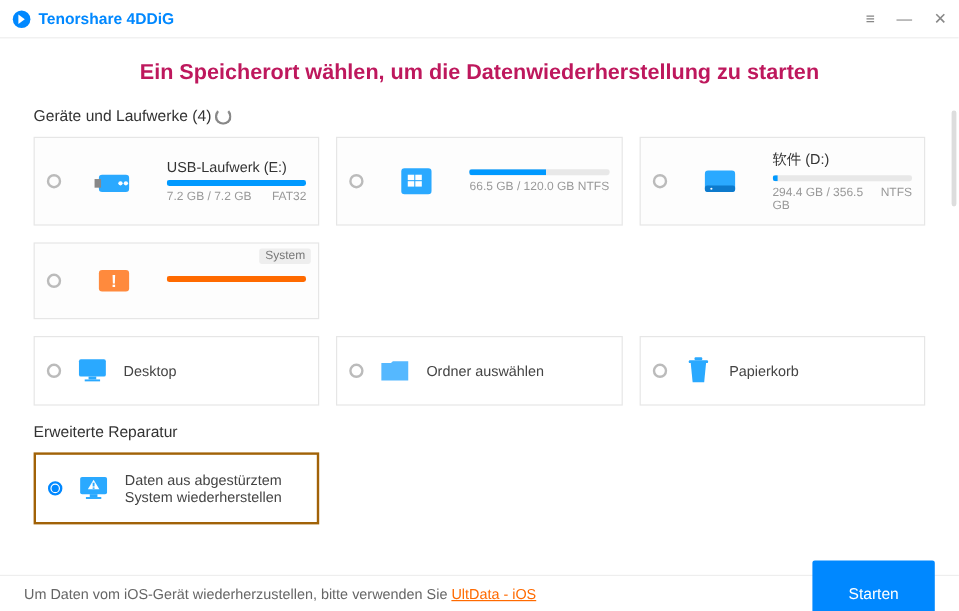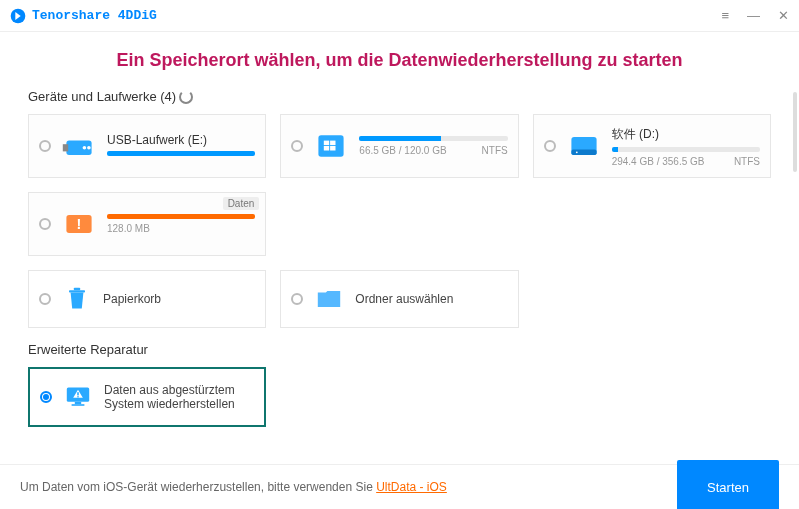--- a/index.html
+++ b/index.html
@@ -1,49 +1,49 @@
 <!DOCTYPE html>
 <html><head>
 <meta charset="utf-8">
 <style>
 * { margin: 0; padding: 0; box-sizing: border-box; }
 body { font-family: -apple-system, "Segoe UI", Arial, sans-serif; background: #fff; width: 799px; height: 509px; overflow: hidden; font-size: 13px; color: #333; }
 .titlebar { height: 32px; display: flex; align-items: center; justify-content: space-between; padding: 0 10px; border-bottom: 1px solid #eee; }
-.titlebar-left { display: flex; align-items: center; gap: 6px; font-family: Liberation Mono, monospace; }
+.titlebar-left { display: flex; align-items: center; gap: 6px; }
 .logo { width: 16px; height: 16px; }
 .app-title { color: #0088ff; font-weight: 600; font-size: 13px; }
 .titlebar-right { display: flex; align-items: center; gap: 18px; color: #888; }
 .titlebar-right span { cursor: pointer; }
 
 .main { padding: 18px 28px 0 28px; height: 436px; overflow-y: auto; position: relative; }
 .headline { text-align: center; font-size: 18px; font-weight: 600; color: #be185d; margin-bottom: 18px; }
 .section-title { font-size: 13px; color: #333; margin: 8px 0 10px 0; display: flex; align-items: flex-end; gap: 3px; }
 .refresh { width: 14px; height: 14px; border: 2px solid #888; border-radius: 50%; border-top-color: transparent; display:inline-block;}
 .grid { display: grid; grid-template-columns: repeat(3, 1fr); gap: 14px; margin-bottom: 14px; }
-.card { border: 1px solid #e6e6e6; background: #fdfdfd; padding: 10px 10px 10px 10px; display: flex; align-items: center; gap: 10px; position: relative; min-height: 64px; }
+.card { border: 1px solid #e6e6e6; background: #fdfdfd; padding: 10px 10px 10px 10px; display: flex; align-items: center; gap: 26px; position: relative; min-height: 64px; }
 .radio { width: 12px; height: 12px; border: 2px solid #bbb; border-radius: 50%; flex-shrink: 0; display:flex; align-items:center; justify-content:center; }
 .radio.checked { border-color: #0088ff; }
 .radio.checked::after { content:""; width:6px; height:6px; background:#0088ff; border-radius:50%; display:block; }
 .drive-icon { width: 36px; height: 36px; flex-shrink: 0; }
 .info { flex: 1; min-width: 0; }
 .drive-name { font-size: 12px; color: #333; margin-bottom: 4px; white-space: nowrap; overflow: hidden; text-overflow: ellipsis; }
 .bar { height: 5px; background: #e8e8e8; border-radius: 2px; overflow: hidden; margin-bottom: 4px; }
 .bar-fill { height: 100%; background: #0099ff; }
 .bar-fill.orange { background: #ff6a00; }
 .bottom-line { display: flex; justify-content: space-between; font-size: 10px; color: #999; }
 .badge { position: absolute; top: 4px; right: 6px; background: #eee; font-size: 10px; color: #777; padding: 1px 5px; border-radius: 2px; }
 
 .simple-card { border: 1px solid #e6e6e6; padding: 12px 10px; display: flex; align-items: center; gap: 10px; min-height: 56px; }
-.simple-card.selected { border: 2px solid #0f766e; }
+.simple-card.selected { border: 2px solid #a16207; }
 .simple-icon { width: 32px; height: 32px; flex-shrink: 0; }
 .simple-label { font-size: 12px; color: #444; }
 
 .repair-row { display: grid; grid-template-columns: repeat(3, 1fr); gap:14px; }
 
-.footer { position: absolute; bottom: 0; left: 0; right: 0; height: 45px; border-top: 1px solid #eee; display: flex; align-items: center; justify-content: space-between; padding: 0 20px; background:#fff; }
+.footer { position: absolute; bottom: 0; left: 0; right: 0; height: 30px; border-top: 1px solid #eee; display: flex; align-items: center; justify-content: space-between; padding: 0 20px; background:#fff; }
 .footer-text { font-size: 12px; color: #666; }
 .footer-text a { color: #ff6a00; text-decoration: underline; }
 .start-btn { background: #0088ff; color: #ffffff; border: none; padding: 20px 30px; font-size: 13px; border-radius: 2px; cursor: pointer; }
 .scroll-indicator { position:absolute; right:2px; top:60px; width:4px; height:80px; background:#ddd; border-radius:2px;}
 </style>
 </head>
 <body>
 
 <div class="titlebar">
   <div class="titlebar-left">
@@ -76,20 +76,24 @@
           <rect x="6" y="14" width="28" height="16" rx="3" fill="#2aa9ff"></rect>
           <rect x="2" y="18" width="6" height="8" fill="#888"></rect>
           <circle cx="26" cy="22" r="2" fill="#fff"></circle>
           <circle cx="31" cy="22" r="2" fill="#fff"></circle>
         </svg>
       <div class="info">
         <div class="drive-name">USB-Laufwerk (E:)</div>
         <div class="bar">
             <div class="bar-fill" style="width:100%"></div>
           </div>
+        <div class="bottom-line">
+            <span>7.2 GB / 7.2 GB</span>
+            <span>FAT32</span>
+          </div>
       </div>
     </div>
 
     <div class="card">
       <span class="radio"></span>
       <svg class="drive-icon" viewBox="0 0 40 40">
           <rect x="6" y="8" width="28" height="24" rx="3" fill="#2aa9ff"></rect>
           <rect x="12" y="14" width="6" height="5" fill="#fff"></rect>
           <rect x="19" y="14" width="6" height="5" fill="#fff"></rect>
           <rect x="12" y="20" width="6" height="5" fill="#fff"></rect>
@@ -119,54 +123,59 @@
             <div class="bar-fill" style="width:4%"></div>
           </div>
         <div class="bottom-line">
             <span>294.4 GB / 356.5 GB</span>
             <span>NTFS</span>
           </div>
       </div>
     </div>
 
     <div class="card">
-      <span class="badge">Daten</span>
+      <span class="badge">System</span>
       <span class="radio"></span>
       <svg class="drive-icon" viewBox="0 0 40 40">
           <rect x="6" y="10" width="28" height="20" rx="3" fill="#ff8a3d"></rect>
           <text x="20" y="26" text-anchor="middle" fill="#fff" font-size="16" font-weight="bold">!</text>
         </svg>
       <div class="info">
         <div class="bar">
             <div class="bar-fill orange" style="width:100%"></div>
           </div>
-        <div class="bottom-line">
-            <span>128.0 MB</span>
-            <span></span>
-          </div>
       </div>
     </div>
   </div>
 
   <div class="grid">
     <div class="simple-card">
       <span class="radio"></span>
       <svg class="simple-icon" viewBox="0 0 40 40">
-          <path d="M12 12 L28 12 L26 32 L14 32 Z" fill="#2aa9ff"></path>
-          <rect x="10" y="9" width="20" height="3" rx="1" fill="#2aa9ff"></rect>
-          <rect x="16" y="6" width="8" height="3" rx="1" fill="#2aa9ff"></rect>
+          <rect x="6" y="8" width="28" height="18" rx="2" fill="#2aa9ff"></rect>
+          <rect x="16" y="26" width="8" height="3" fill="#2aa9ff"></rect>
+          <rect x="12" y="29" width="16" height="2" fill="#2aa9ff"></rect>
         </svg>
-      <span class="simple-label">Papierkorb</span>
+      <span class="simple-label">Desktop</span>
     </div>
     <div class="simple-card">
       <span class="radio"></span>
       <svg class="simple-icon" viewBox="0 0 40 40">
           <path d="M6 12 L16 12 L18 10 L34 10 L34 30 L6 30 Z" fill="#55b8ff"></path>
         </svg>
       <span class="simple-label">Ordner auswählen</span>
+    </div>
+    <div class="simple-card">
+      <span class="radio"></span>
+      <svg class="simple-icon" viewBox="0 0 40 40">
+          <path d="M12 12 L28 12 L26 32 L14 32 Z" fill="#2aa9ff"></path>
+          <rect x="10" y="9" width="20" height="3" rx="1" fill="#2aa9ff"></rect>
+          <rect x="16" y="6" width="8" height="3" rx="1" fill="#2aa9ff"></rect>
+        </svg>
+      <span class="simple-label">Papierkorb</span>
     </div>
   </div>
 
   <div class="section-title">Erweiterte Reparatur</div>
   <div class="repair-row">
     <div class="simple-card selected">
       <span class="radio checked"></span>
       <svg class="simple-icon" viewBox="0 0 40 40">
           <rect x="6" y="8" width="28" height="18" rx="2" fill="#2aa9ff"></rect>
           <path d="M20 11 L26 21 L14 21 Z" fill="#fff"></path>

